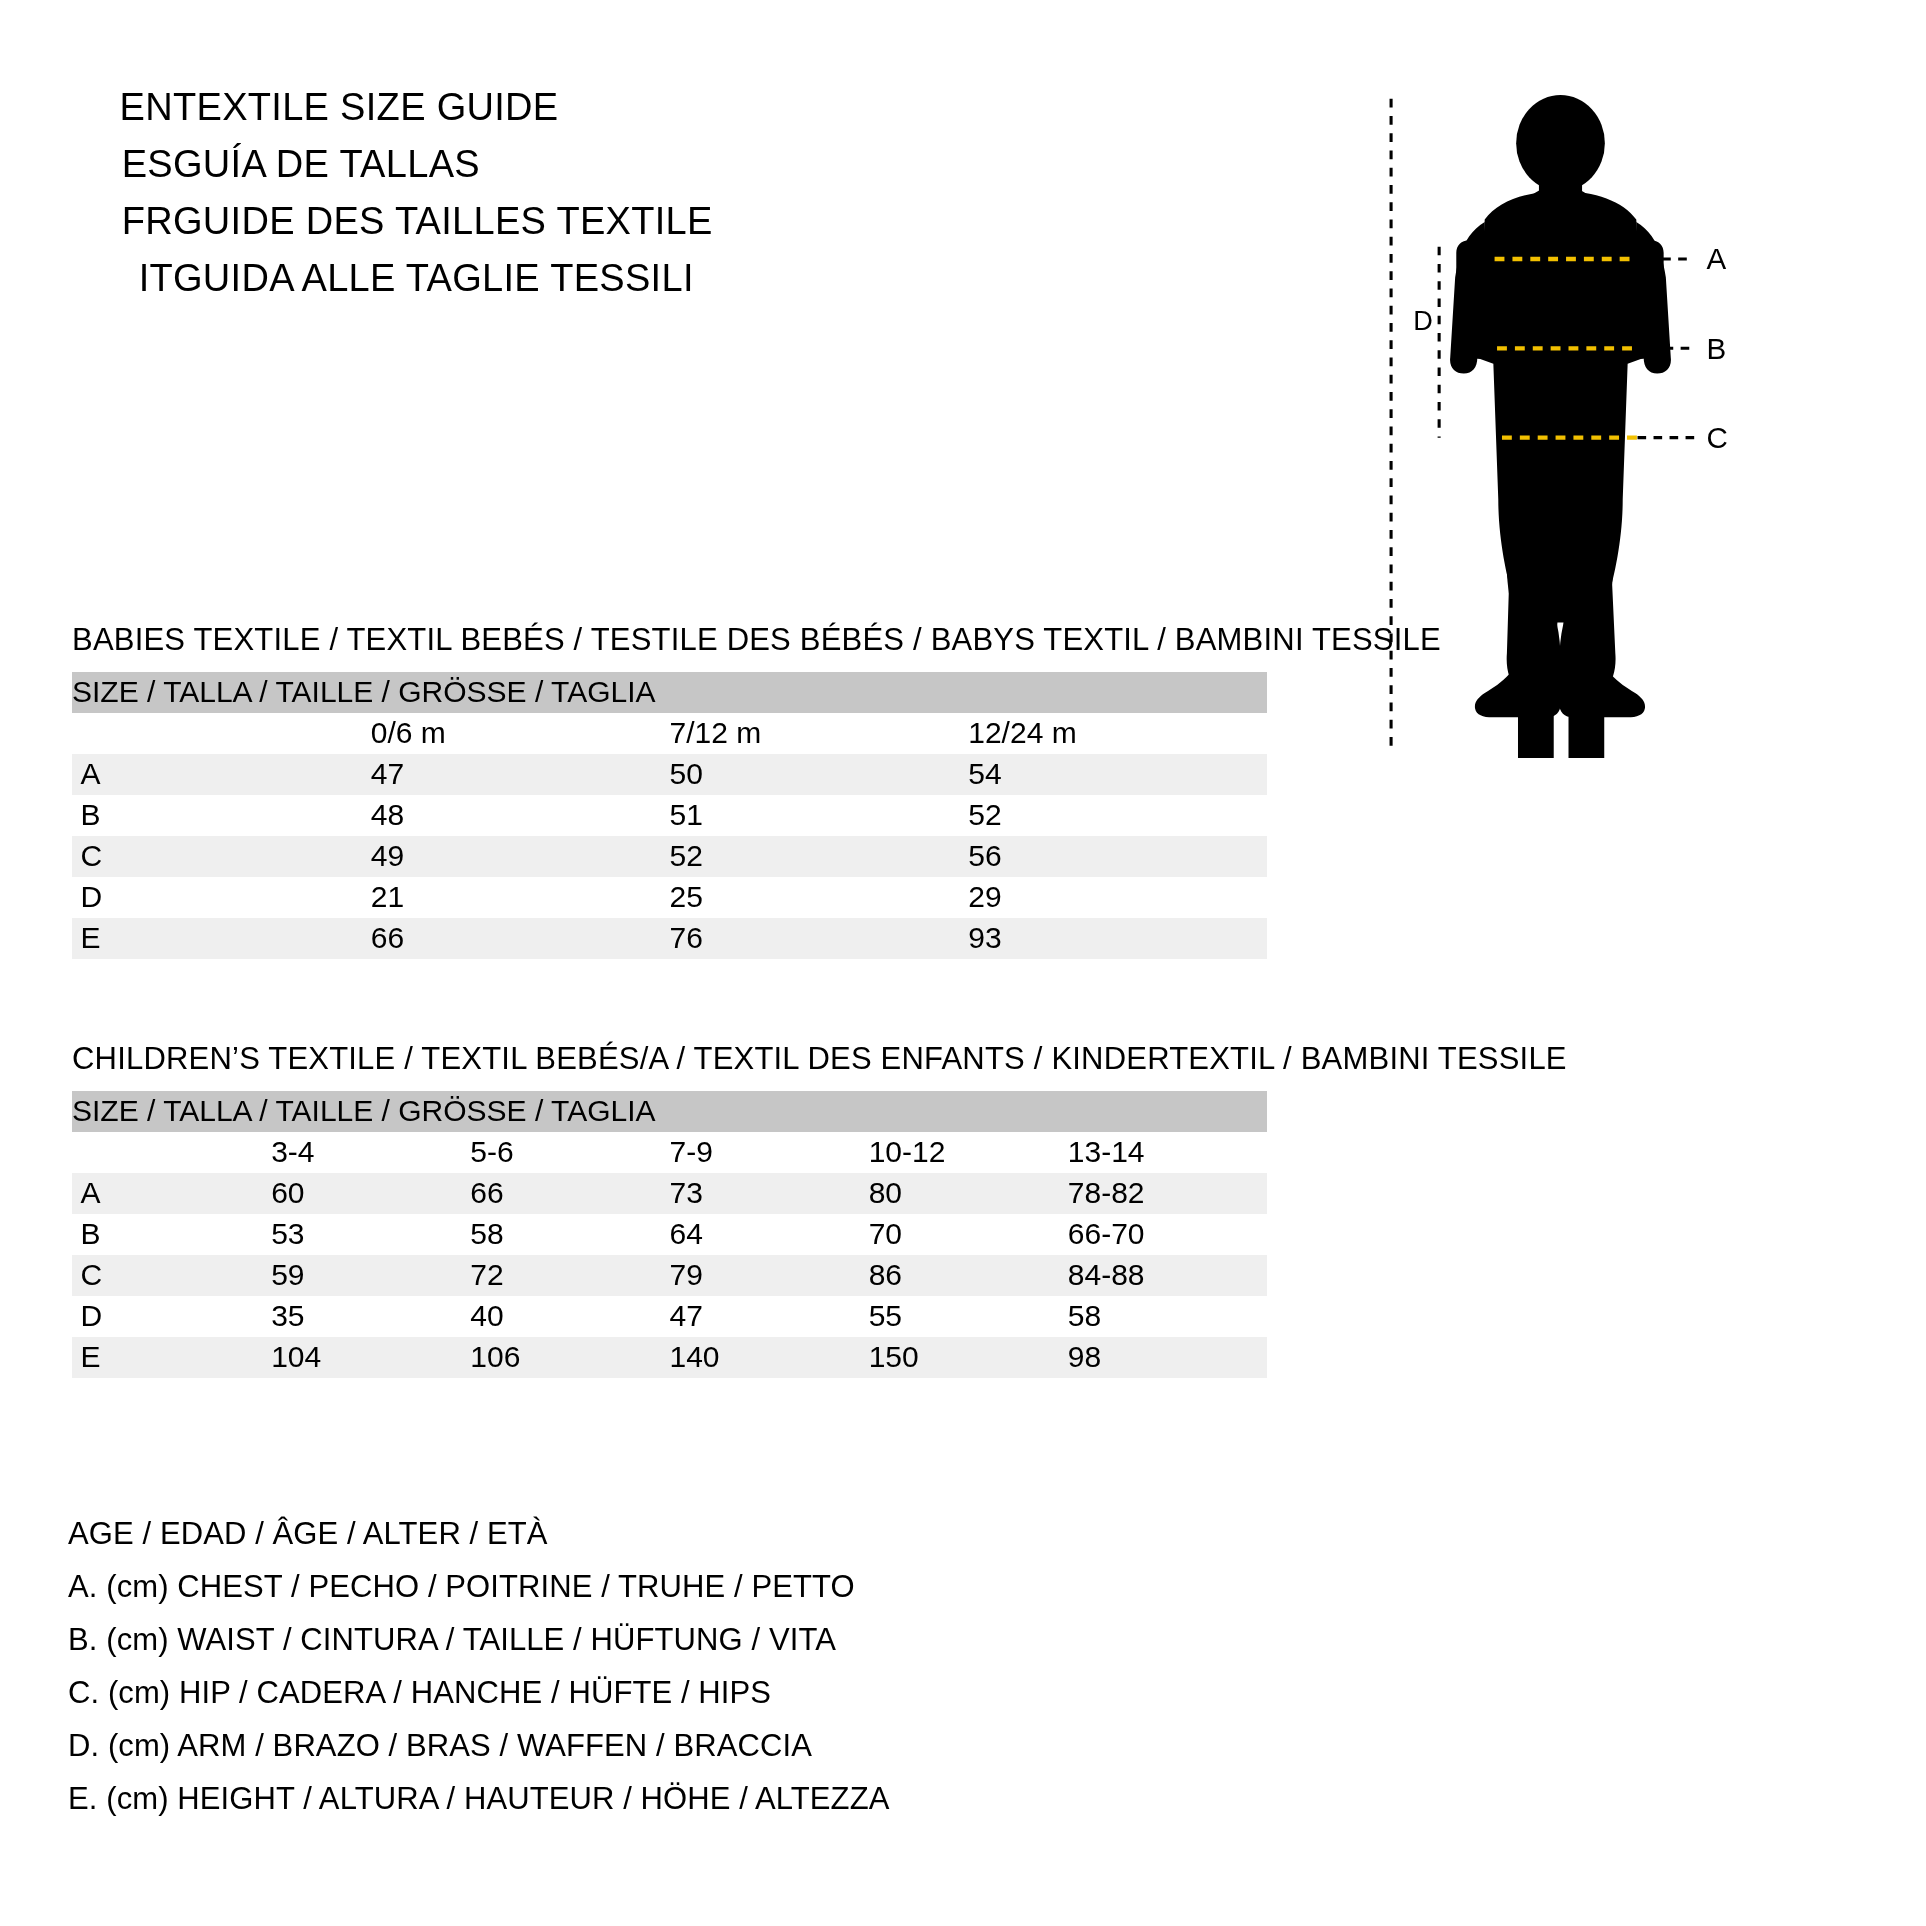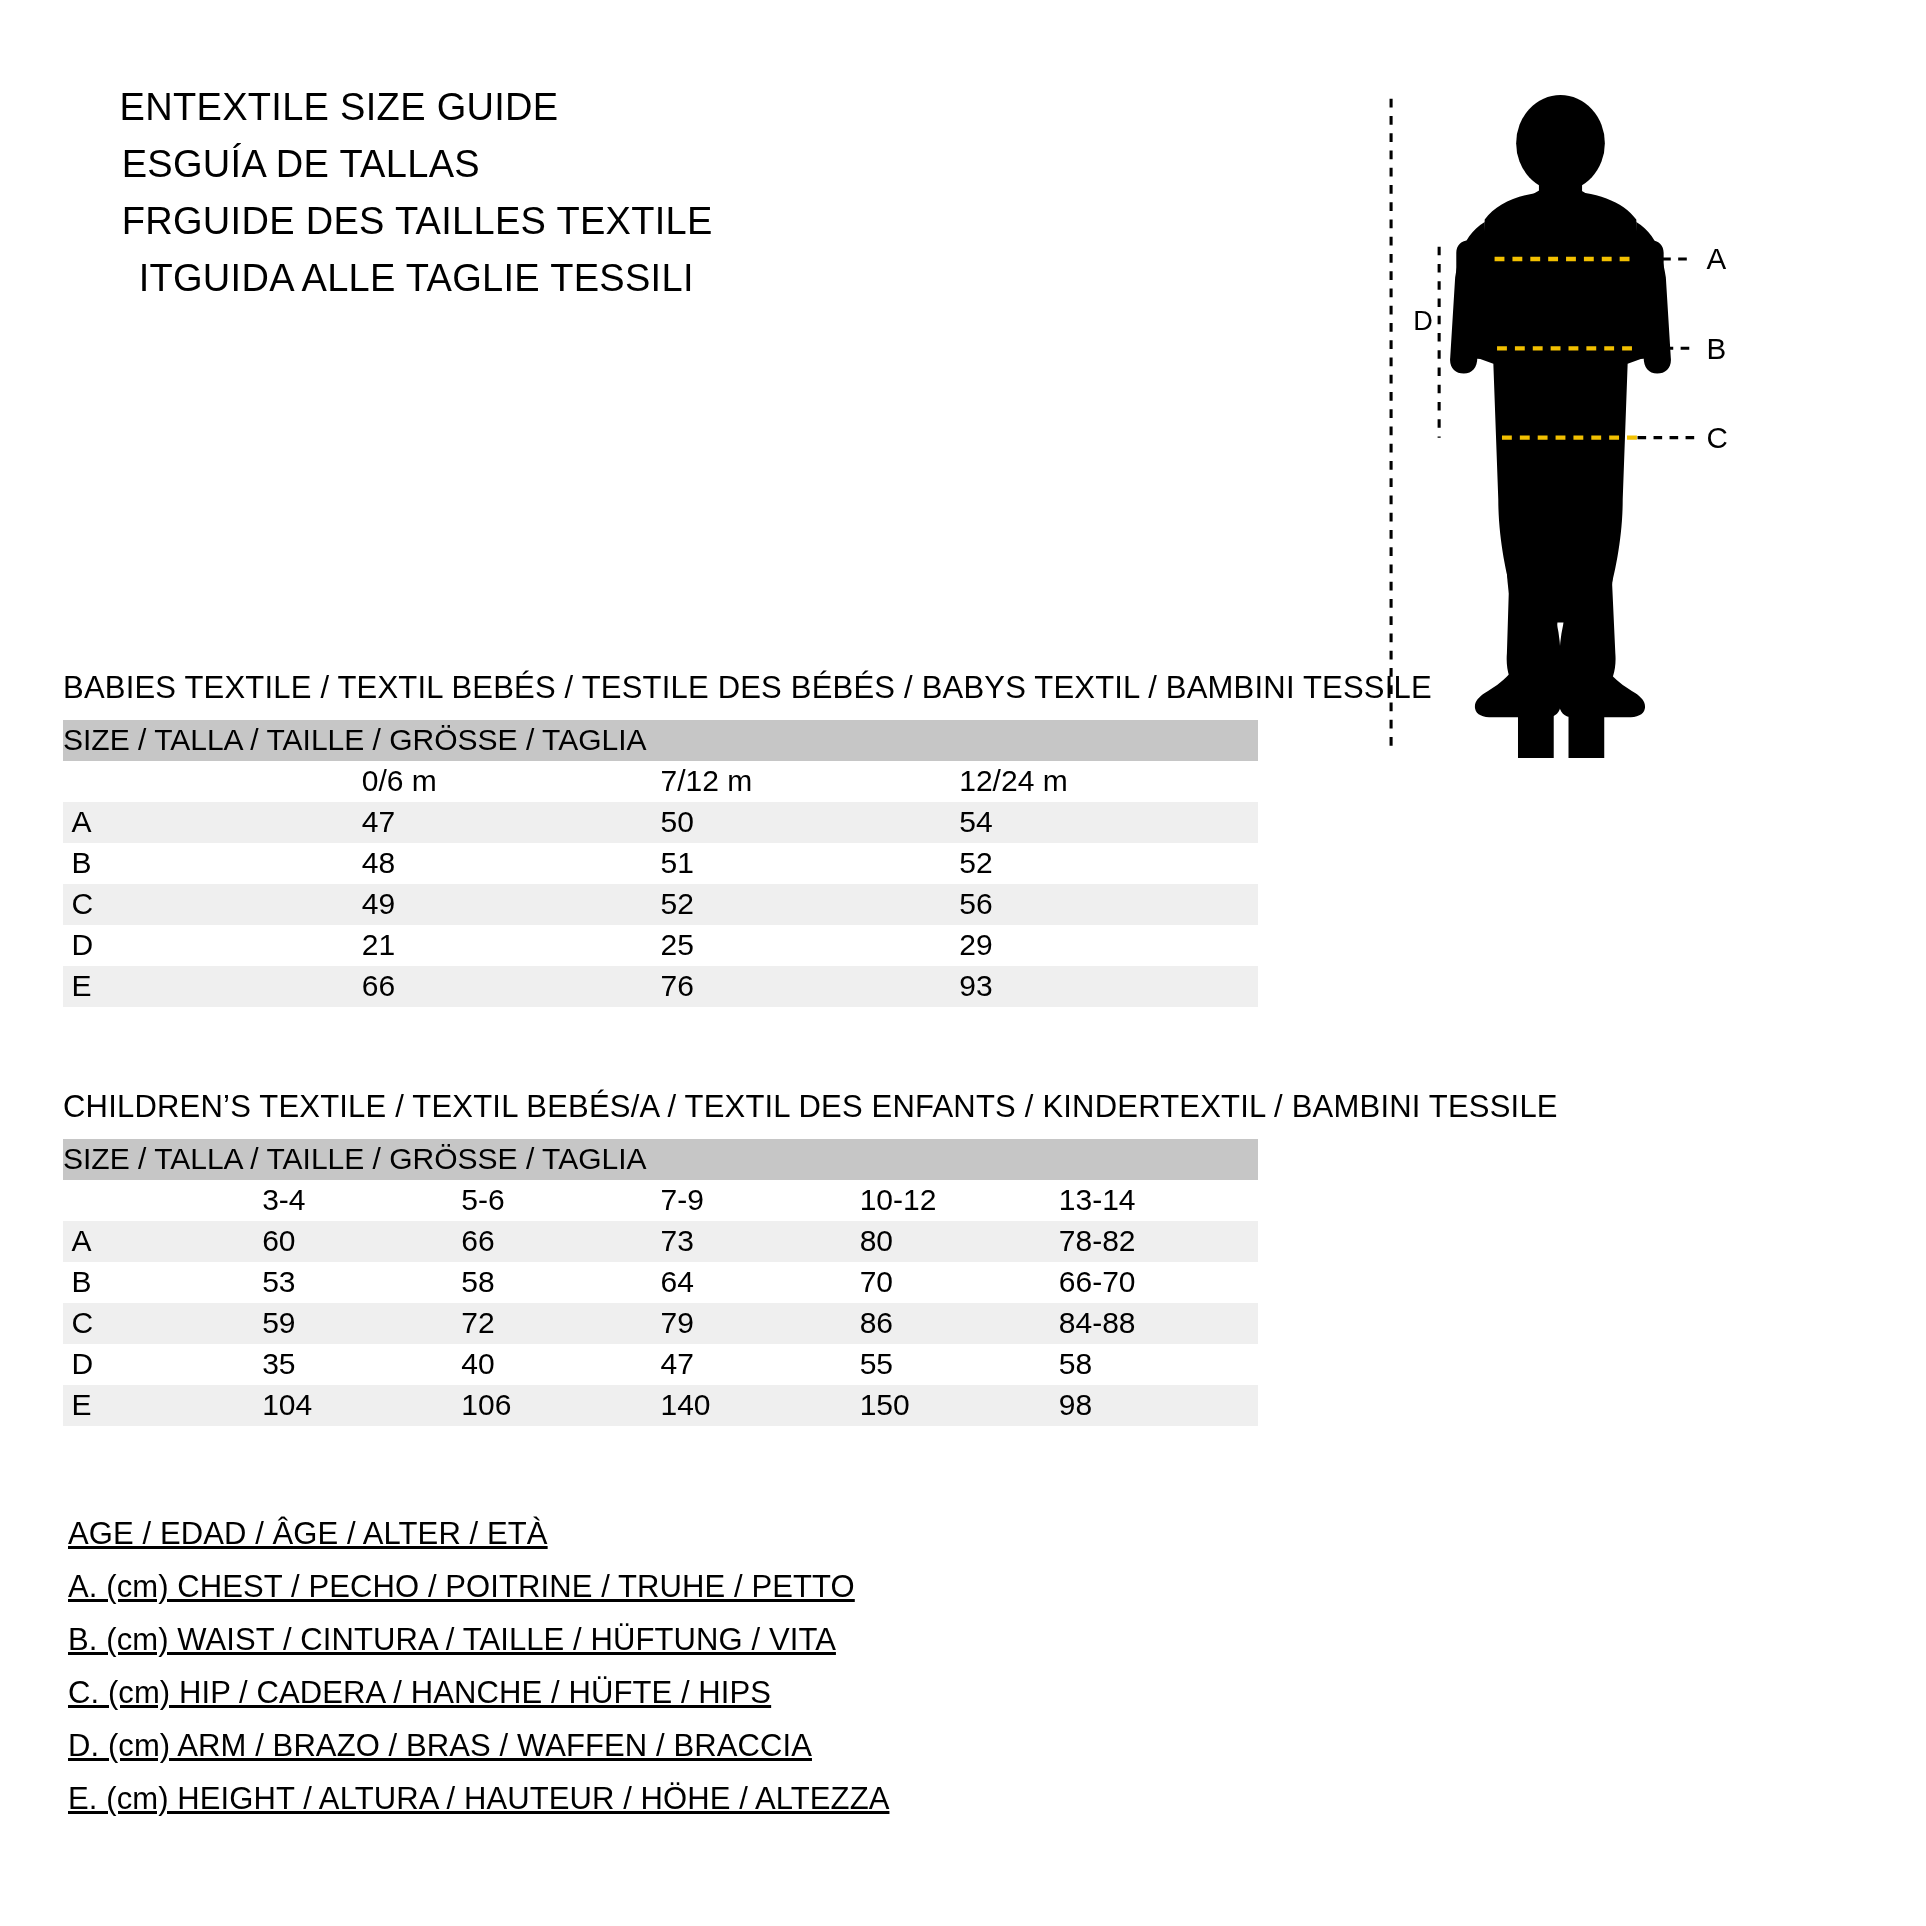--- a/index.html
+++ b/index.html
@@ -45,23 +45,22 @@
     left: 1386px;
     top: 68px;
     width: 487px;
     height: 690px;
   }
   #figure-svg { display: block; }
 
   
   .section {
     position: absolute;
-    left: 63px;
+    left: 72px;
     width: 1195px;
-    margin-top: 48px;
   }
   #babies-section { top: 622px; }
   #children-section { top: 1041px; }
 
   .section-title {
     font-size: 31px;
     letter-spacing: 0.2px;
     margin-bottom: 13.6px;
     white-space: nowrap;
   }
@@ -100,21 +99,20 @@
   #children-table .c3 { width: 222px; }
   #children-table .c4 { width: 222px; }
   #children-table .c5 { width: 246px; }
 
   
   #legend {
     position: absolute;
     left: 68px;
     top: 1516px;
     width: 1356px;
-    text-decoration: underline;
   }
   .legend-line {
     font-size: 31px;
     height: 53px;
     letter-spacing: 0.1px;
     white-space: nowrap;
   }
 </style>
 </head>
 <body>

